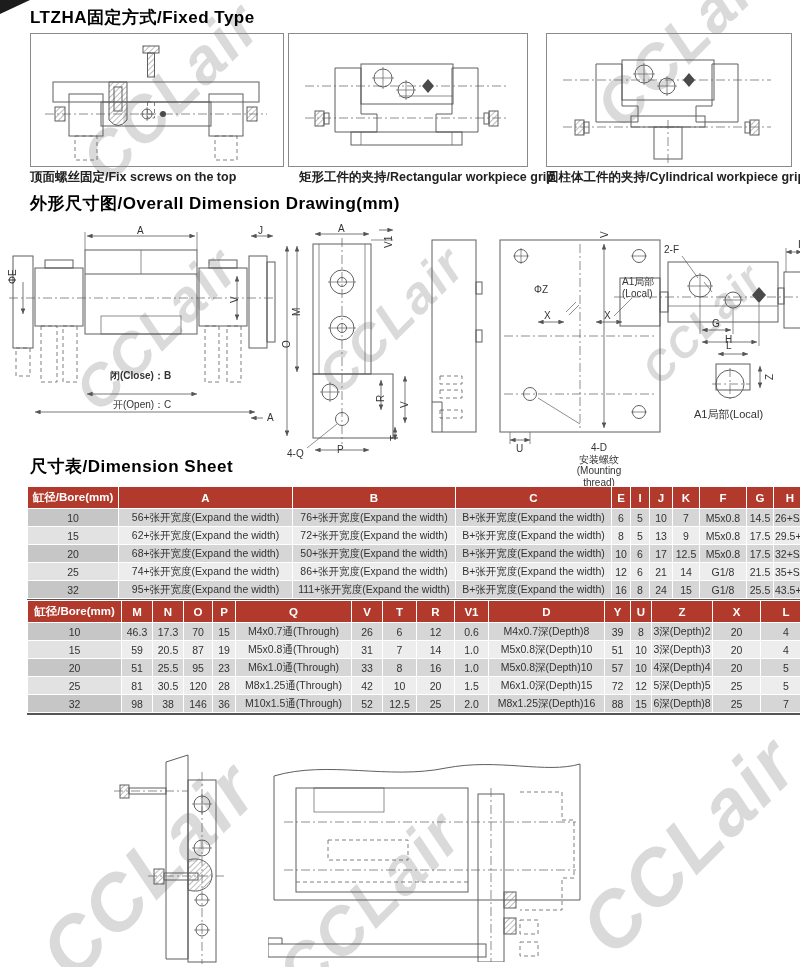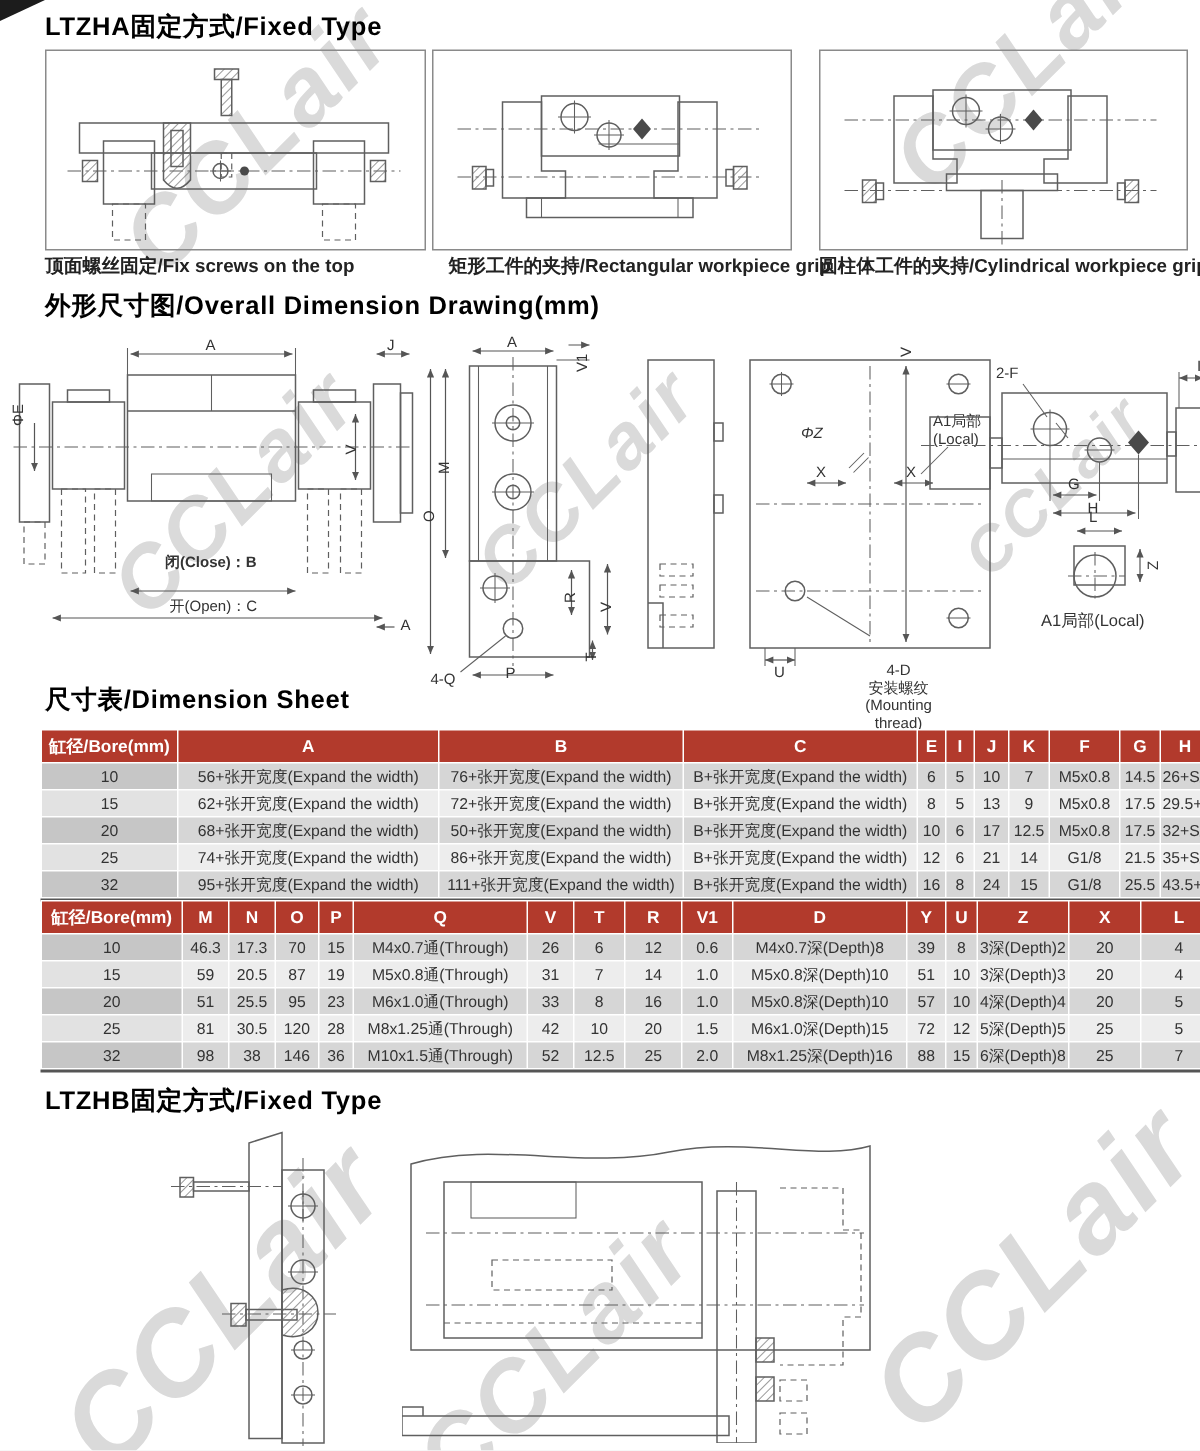--- a/index.html
+++ b/index.html
@@ -253,21 +253,21 @@
       <line class="dim" x1="120" y1="96" x2="146" y2="96"></line>
       <line class="dim" x1="178" y1="96" x2="204" y2="96"></line>
       <line class="thin" x1="214" y1="72" x2="196" y2="90"></line>
       <line class="dim" x1="186" y1="18" x2="186" y2="202"></line>
       <line class="thin" x1="162" y1="198" x2="120" y2="172"></line>
       <line class="dim" x1="92" y1="214" x2="112" y2="214"></line>
       <line class="thin" x1="92" y1="206" x2="92" y2="218"></line>
       <line class="thin" x1="112" y1="206" x2="112" y2="218"></line>
     </svg>
     <span class="dlab rot" style="left:181px;top:12px;">V</span>
-    <span class="dlab" style="left:116px;top:58px;font-style:italic;">ΦZ</span>
+    <span class="dlab" style="left:116px;top:58px;">ΦZ</span>
     <span class="dlab" style="left:126px;top:84px;">X</span>
     <span class="dlab" style="left:186px;top:84px;">X</span>
     <span class="dlab" style="left:204px;top:50px;width:44px;white-space:normal;">A1局部(Local)</span>
     <span class="dlab pre" style="left:146px;top:200px;width:70px;">4-D
 安装螺纹
 (Mounting
 thread)</span>
     <span class="dlab" style="left:98px;top:217px;">U</span>
   </div>
 
@@ -543,21 +543,20 @@
           <td>M8x1.25深(Depth)16</td>
           <td>88</td>
           <td>15</td>
           <td>6深(Depth)8</td>
           <td>25</td>
           <td>7</td>
         </tr>
       </tbody>
     </table>
 
-  <h1 class="sec" style="left:30px;top:722px;">LTZHB固定方式/Fixed Type</h1>
 
   <div class="view" style="left:112px;top:752px;width:132px;height:214px;">
     <svg viewBox="0 0 130 212" width="130" height="212">
       <path class="ln" d="M54,10 L76,3 L76,207 L54,207 Z"></path>
       <rect class="ln" x="76" y="28" width="28" height="182"></rect>
       <line class="cl" x1="90" y1="20" x2="90" y2="212"></line>
       <circle class="ln" cx="90" cy="52" r="8"></circle>
       <line class="thin" x1="80" y1="52" x2="100" y2="52"></line>
       <line class="thin" x1="90" y1="42" x2="90" y2="62"></line>
       <circle class="ln" cx="90" cy="96" r="8"></circle>

